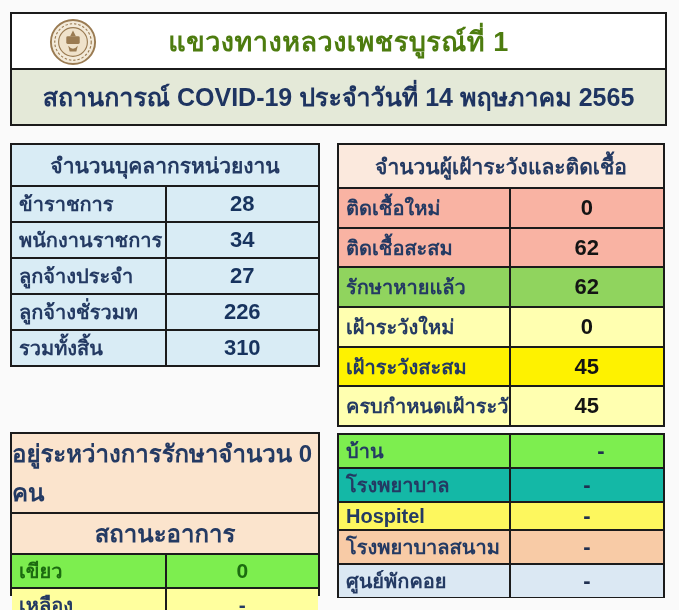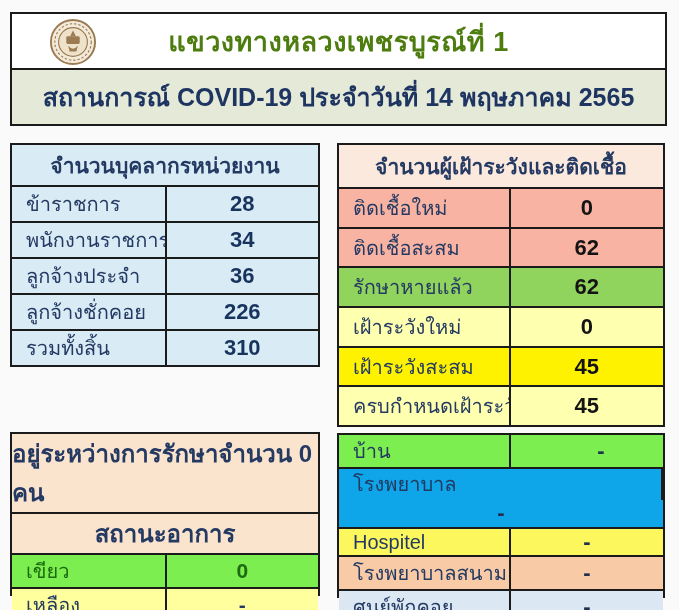--- a/index.html
+++ b/index.html
@@ -49,22 +49,22 @@
   }
   .trow {
     display:flex; flex:1; border-top:2px solid #1b1b1b;
     box-sizing:border-box;
   }
   .tcell-label {
     box-sizing:border-box;
     flex:0 0 50.5%;
     border-right:2px solid #1b1b1b;
     display:flex; align-items:center;
-    padding-left:14px;
-    font-size:20px; font-weight:normal; color:#243a63;
+    padding-left:7px;
+    font-size:20px; font-weight:bold; color:#243a63;
     overflow:hidden; white-space:nowrap;
   }
   .tcell-value {
     flex:1;
     display:flex; align-items:center; justify-content:center;
     font-size:22px; font-weight:bold; color:#141414;
   }
 
   
   .personnel { left:10px; top:143px; width:310px; height:224px; background:#d9ecf5; }
@@ -118,24 +118,24 @@
     <div class="trow">
       <div class="tcell-label">ข้าราชการ</div>
       <div class="tcell-value">28</div>
     </div>
     <div class="trow">
       <div class="tcell-label">พนักงานราชการ</div>
       <div class="tcell-value">34</div>
     </div>
     <div class="trow">
       <div class="tcell-label">ลูกจ้างประจำ</div>
-      <div class="tcell-value">36</div>
-    </div>
-    <div class="trow">
-      <div class="tcell-label">ลูกจ้างชั่กคอย</div>
+      <div class="tcell-value">27</div>
+    </div>
+    <div class="trow">
+      <div class="tcell-label">ลูกจ้างชั่รวมท</div>
       <div class="tcell-value">226</div>
     </div>
     <div class="trow">
       <div class="tcell-label">รวมทั้งสิ้น</div>
       <div class="tcell-value">310</div>
     </div>
   </div>
 
   <div class="tbl surveillance">
     <div class="thead" style="background-color: rgb(251, 233, 221);">จำนวนผู้เฝ้าระวังและติดเชื้อ</div>
@@ -180,21 +180,21 @@
       <div class="tcell-label">แดง</div>
       <div class="tcell-value">-</div>
     </div>
   </div>
 
   <div class="tbl location">
     <div class="trow" style="border-top: none; background-color: rgb(125, 238, 79); gap: 28px;">
       <div class="tcell-label">บ้าน</div>
       <div class="tcell-value">-</div>
     </div>
-    <div class="trow" style="background-color: #0ea5e9; flex-direction: column;">
+    <div class="trow" style="background-color: #14b8a6;">
       <div class="tcell-label">โรงพยาบาล</div>
       <div class="tcell-value">-</div>
     </div>
     <div class="trow" style="background-color: rgb(253, 247, 94);">
       <div class="tcell-label">Hospitel</div>
       <div class="tcell-value">-</div>
     </div>
     <div class="trow" style="background-color: rgb(248, 203, 166);">
       <div class="tcell-label">โรงพยาบาลสนาม</div>
       <div class="tcell-value">-</div>

